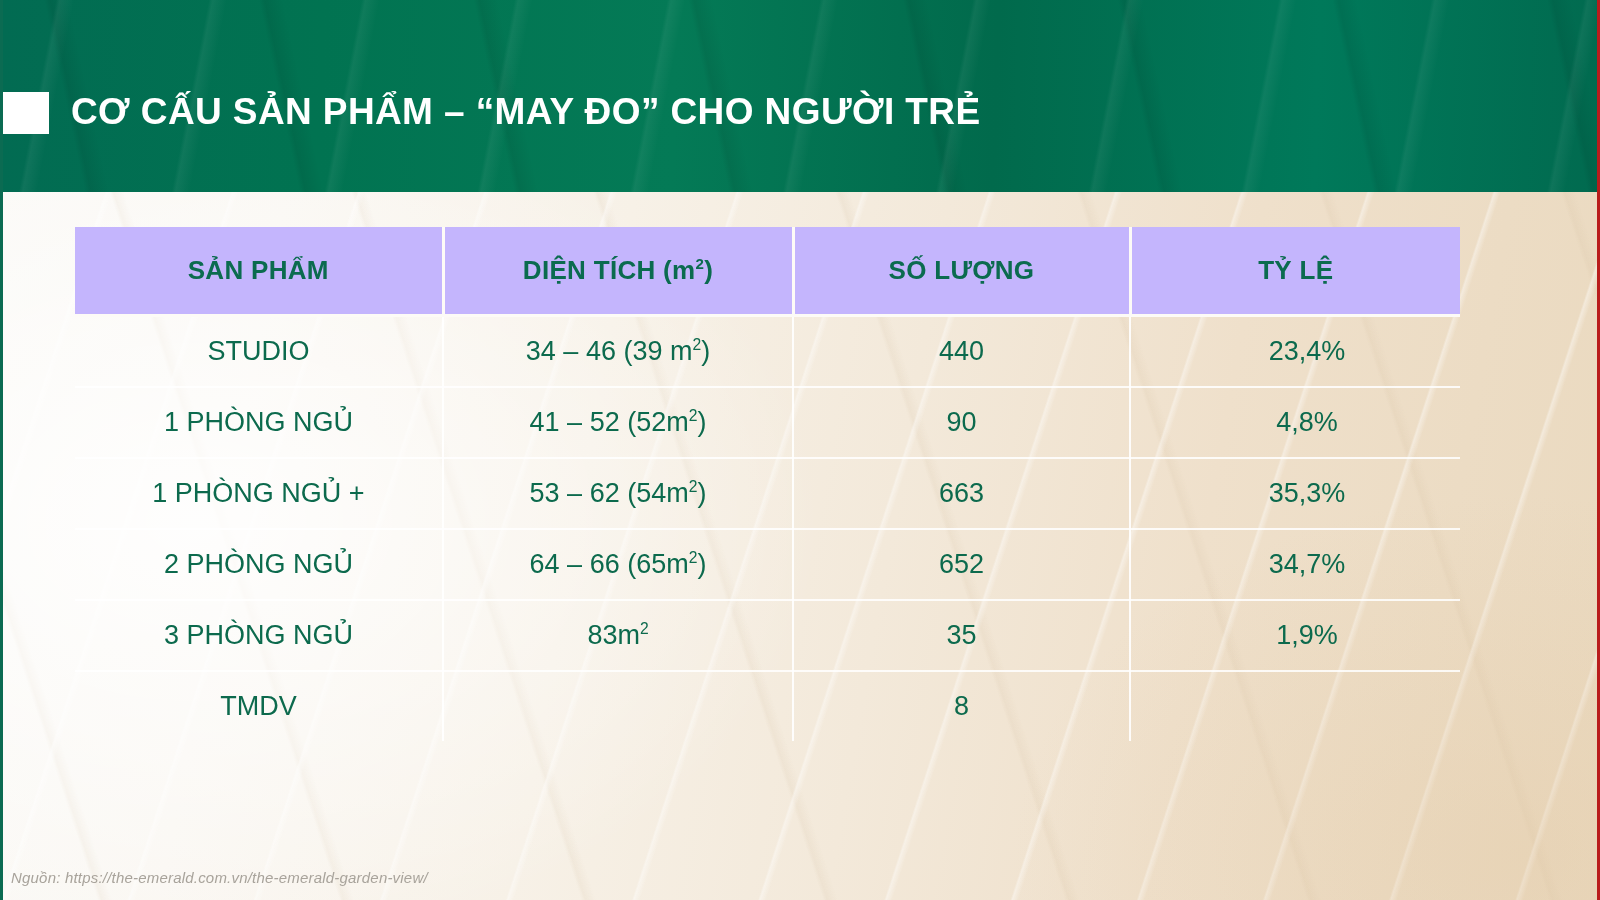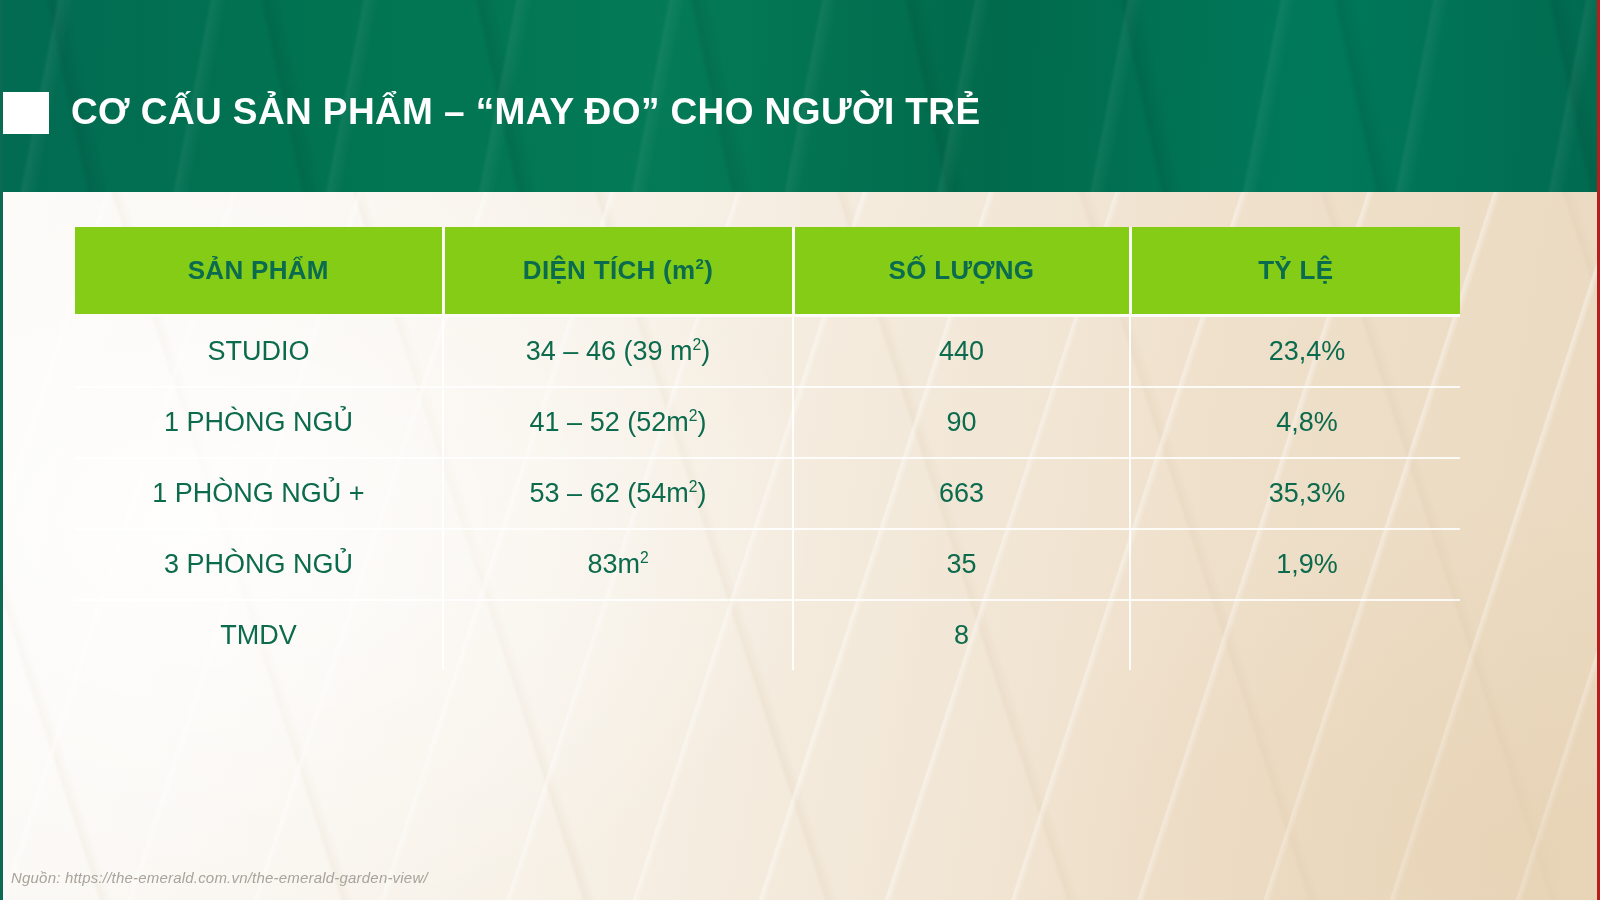--- a/index.html
+++ b/index.html
@@ -125,21 +125,21 @@
     border-collapse: collapse;
     width: 100%;
     table-layout: fixed;
   }
   table.product-table col.c0 { width: 368px; }
   table.product-table col.c1 { width: 350px; }
   table.product-table col.c2 { width: 337px; }
   table.product-table col.c3 { width: 330px; }
 
   thead th {
-    background: #84cc16;
+    background: #c4b5fd;
     color: #0b6b4f;
     font-size: 26px;
     font-weight: bold;
     height: 85px;
     text-align: center;
     vertical-align: middle;
     border-right: 3px solid #fdfbf7;
     border-bottom: 3px solid #fdfbf7;
     letter-spacing: 0.3px;
   }
@@ -221,20 +221,26 @@
           <td>90</td>
           <td>4,8%</td>
         </tr>
         <tr>
           <td>1 PHÒNG NGỦ +</td>
           <td><span>53 – 62 (54m</span><sup>2</sup><span>)</span></td>
           <td>663</td>
           <td>35,3%</td>
         </tr>
         <tr>
+          <td>2 PHÒNG NGỦ</td>
+          <td><span>64 – 66 (65m</span><sup>2</sup><span>)</span></td>
+          <td>652</td>
+          <td>34,7%</td>
+        </tr>
+        <tr>
           <td>3 PHÒNG NGỦ</td>
           <td><span>83m</span><sup>2</sup><span></span></td>
           <td>35</td>
           <td>1,9%</td>
         </tr>
         <tr>
           <td>TMDV</td>
           <td><span></span><sup></sup><span></span></td>
           <td>8</td>
           <td></td>

